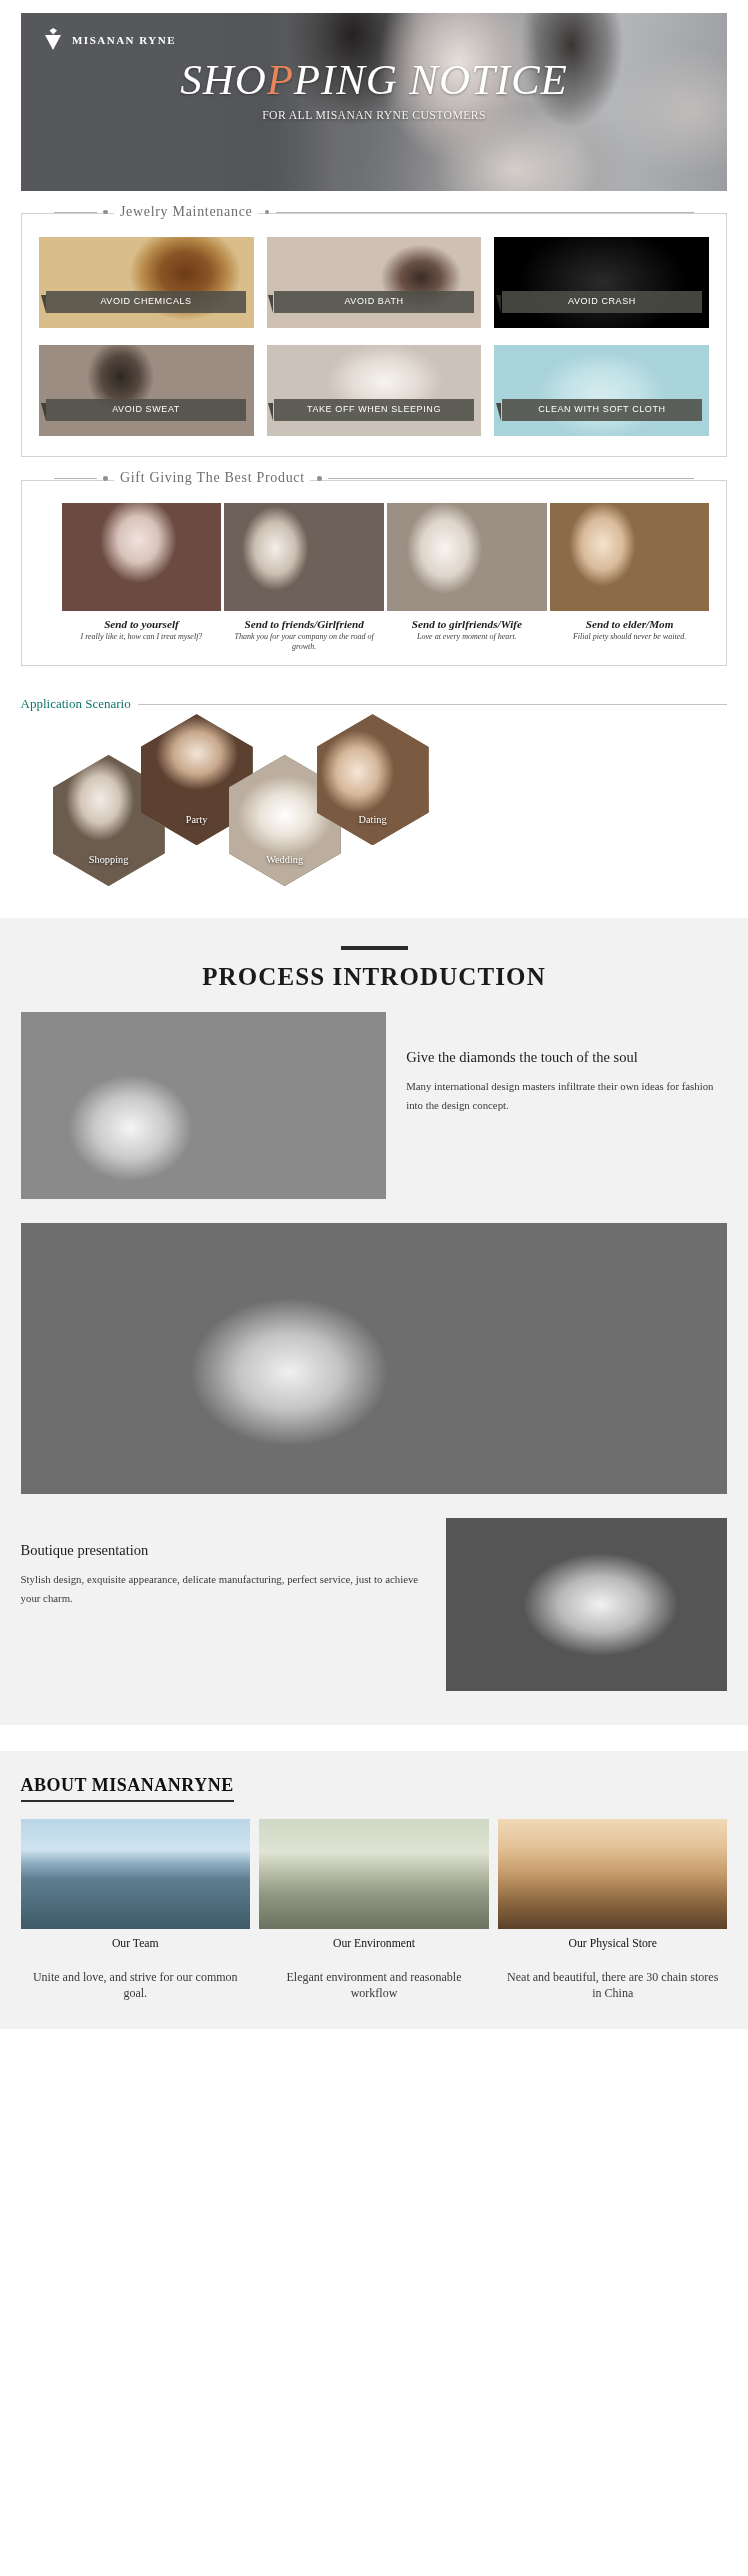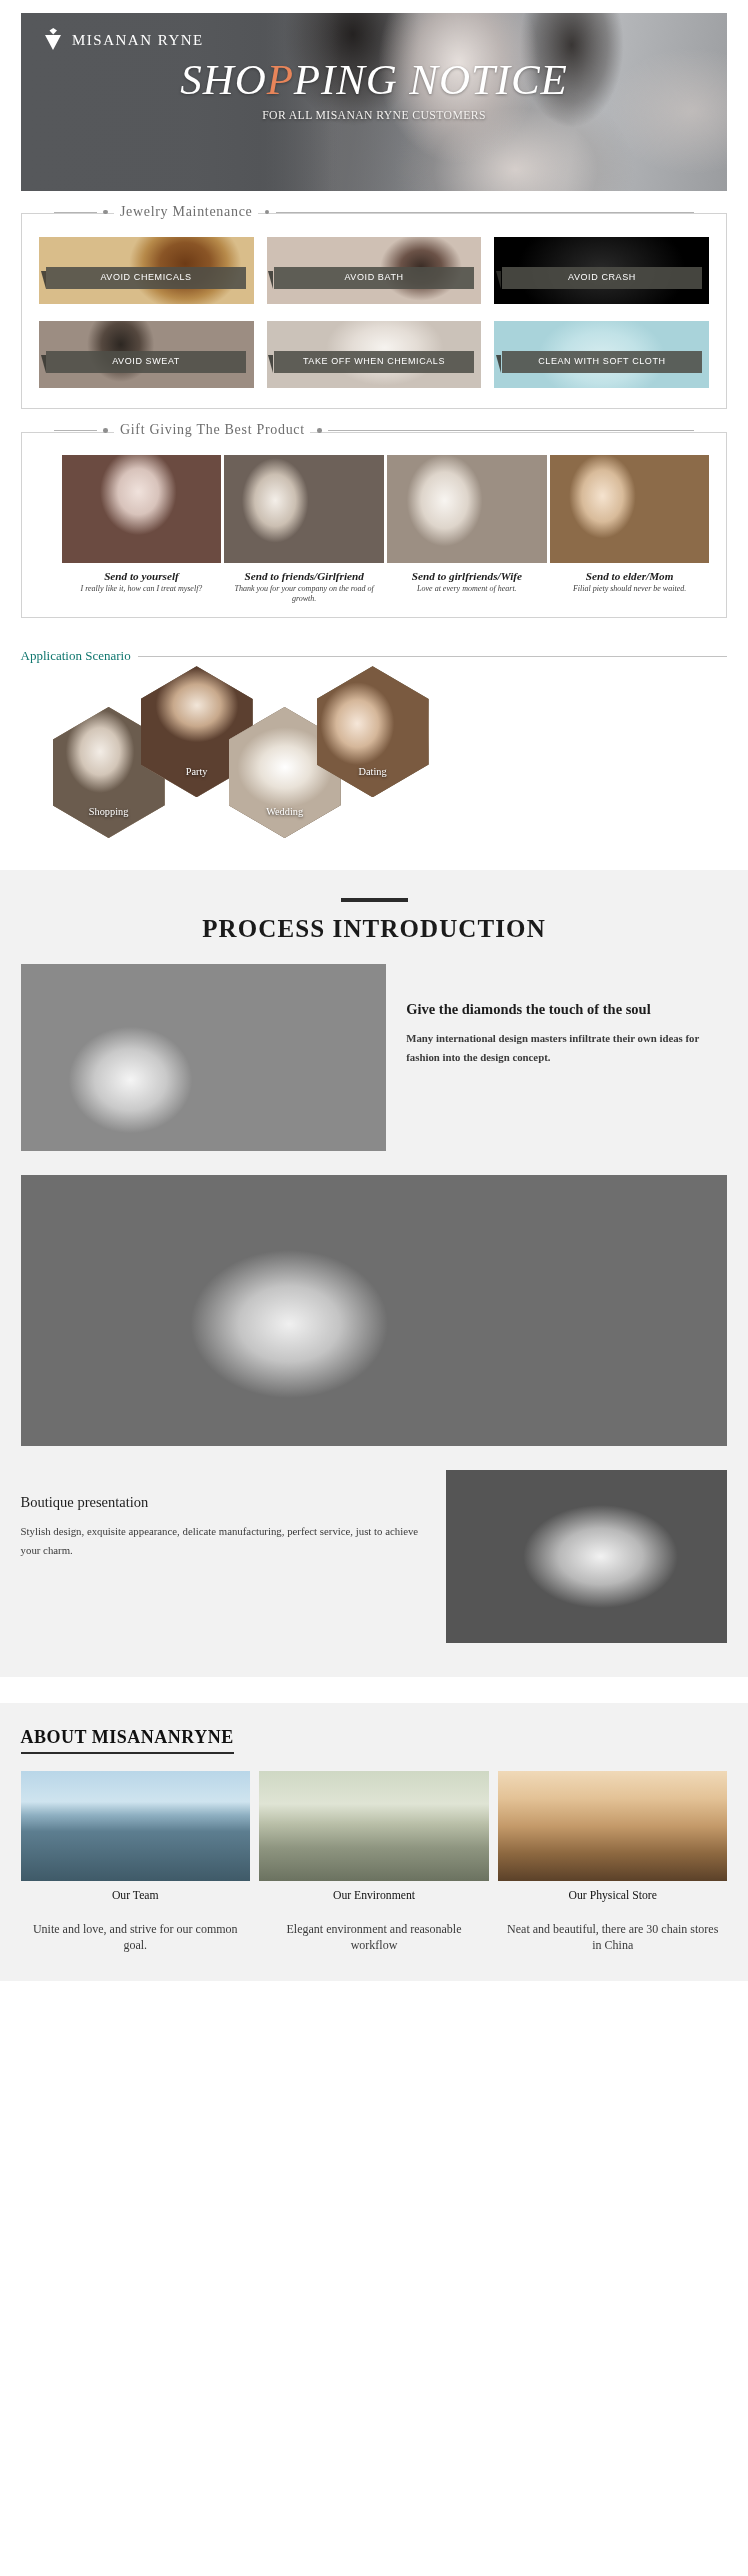--- a/index.html
+++ b/index.html
@@ -44,21 +44,21 @@
     border-right: 8.4px solid transparent;
     border-top: 15px solid #fff;
   }
   .brand-mark .gem {
     position:absolute; left:6.5px; top:0px; width: 7.5px; height: 6.5px;
     background: #fff;
     clip-path: polygon(50% 0%, 100% 40%, 50% 100%, 0% 40%);
   }
   .brand-text {
     color: #fff; font-family: "Liberation Serif", serif;
-    font-size: 15px; font-weight: 400; letter-spacing: 1.5px;
+    font-size: 11px; font-weight: 700; letter-spacing: 1.5px;
   }
   .hero-title {
     position: absolute; left: 0; right: 0; top: 45px; text-align: center; z-index: 4;
     font-family: "Liberation Serif", serif;
     font-style: italic; font-weight: 400;
     font-size: 43px; color: #ffffff; letter-spacing: 0.9px;
     text-shadow: 0 0.9px 2.8px rgba(0,0,0,.35);
     line-height: 1;
   }
   .hero-title .accent { color: #e8855a; }
@@ -88,21 +88,21 @@
     font-family: "Liberation Serif", serif;
     font-size: 14px; color: #6e6e6e; letter-spacing: 0.7px;
     background: #fff; padding: 0 5.6px; white-space: nowrap;
   }
 
   
   .maint-grid {
     display: grid; grid-template-columns: repeat(3, 1fr);
     gap: 17px 13px;
   }
-  .maint-card { position: relative; height: 67px; overflow: hidden; text-decoration: underline; }
+  .maint-card { position: relative; height: 91px; overflow: hidden; text-decoration: underline; }
   .maint-img { position: absolute; inset: 0; }
   .maint-label {
     position: absolute; left: 7.5px; right: 7.5px; bottom: 15px;
     height: 21.5px; line-height: 21.5px; text-align: center;
     background: rgba(78,78,72,.88);
     color: #fff; font-size: 9px; letter-spacing: 0.6px;
     font-family: "Liberation Sans", sans-serif;
   }
   .maint-label::before {
     content:""; position:absolute; left:-5.6px; top:3.7px;
@@ -208,21 +208,21 @@
   
   .process {
     margin-top: 26px; background: #f2f2f2; padding: 28px 20.6px 34px 20.6px; position: relative;
   }
   .proc-bar { width: 67px; height: 3.7px; background: #2b2b2b; margin: 0 auto 13px auto; }
   .proc-title {
     text-align: center; font-family: "Liberation Serif", serif;
     font-size: 25px; font-weight: 700; color: #1a1a1a; letter-spacing: 1.1px;
     margin-bottom: 20.6px;
   }
-  .proc-block1 { display: flex; align-items: flex-start; gap: 0; font-weight: bold; }
+  .proc-block1 { display: flex; align-items: flex-start; gap: 0; }
   .proc-img1 {
     width: 365px; height: 187px; flex: none;
     background:
       radial-gradient(ellipse 65px 56px at 30% 62%, #f5f5f5 0%, #c9c9c9 55%, #8a8a8a 95%),
       radial-gradient(ellipse 56px 65px at 52% 30%, #ffffff 0%, #d6d6d6 50%, #9b9b9b 90%),
       linear-gradient(145deg,#efefef 0%,#c2c2c2 35%,#7d7d7d 70%,#4a4a4a 100%); }
   .proc-txt1 { padding: 37px 0 0 20.6px; }
   .proc-h {
     font-family: "Liberation Serif", serif; font-size: 14.5px; color: #1c1c1c; margin-bottom: 11.2px;
   }
@@ -307,21 +307,21 @@
     <div class="maint-card">
       <div class="maint-img ph-crash"></div>
       <div class="maint-label">AVOID CRASH</div>
     </div>
     <div class="maint-card">
       <div class="maint-img ph-sweat"></div>
       <div class="maint-label">AVOID SWEAT</div>
     </div>
     <div class="maint-card">
       <div class="maint-img ph-sleep"></div>
-      <div class="maint-label">TAKE OFF WHEN CHEMICALS</div>
+      <div class="maint-label">TAKE OFF WHEN SLEEPING</div>
     </div>
     <div class="maint-card">
       <div class="maint-img ph-cloth"></div>
       <div class="maint-label">CLEAN WITH SOFT CLOTH</div>
     </div>
   </div>
 </div>
 
 <div class="panel" style="padding-bottom:13px;padding-left:40px;">
   <div class="panel-heading">

